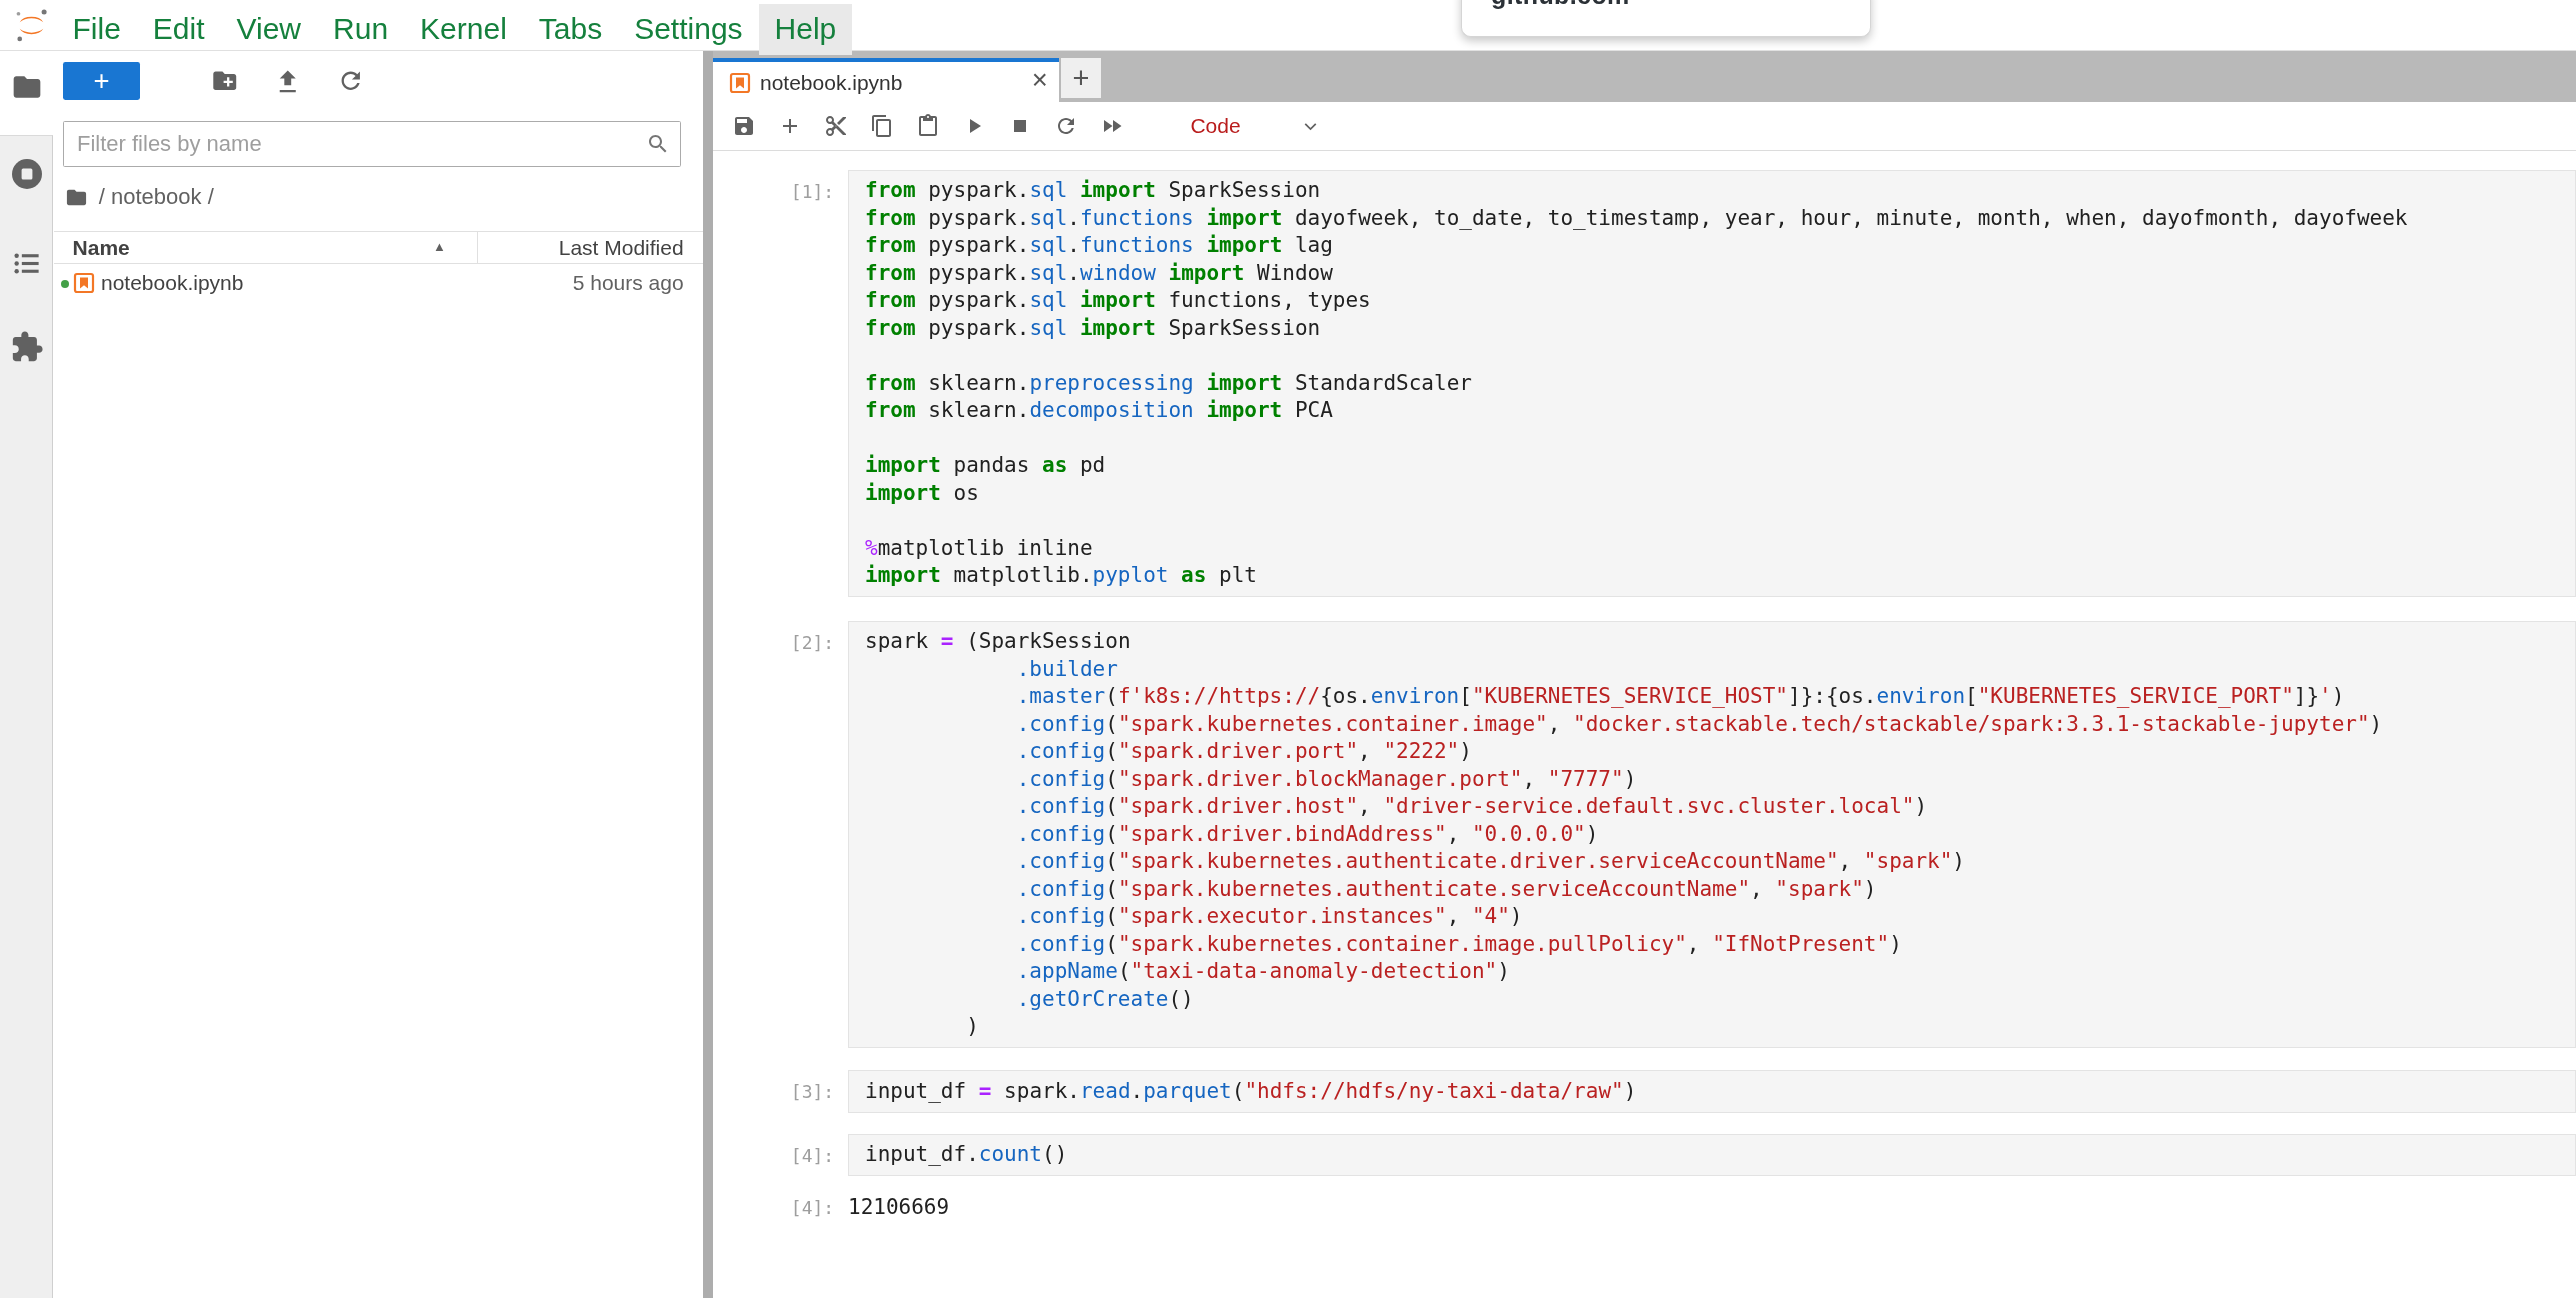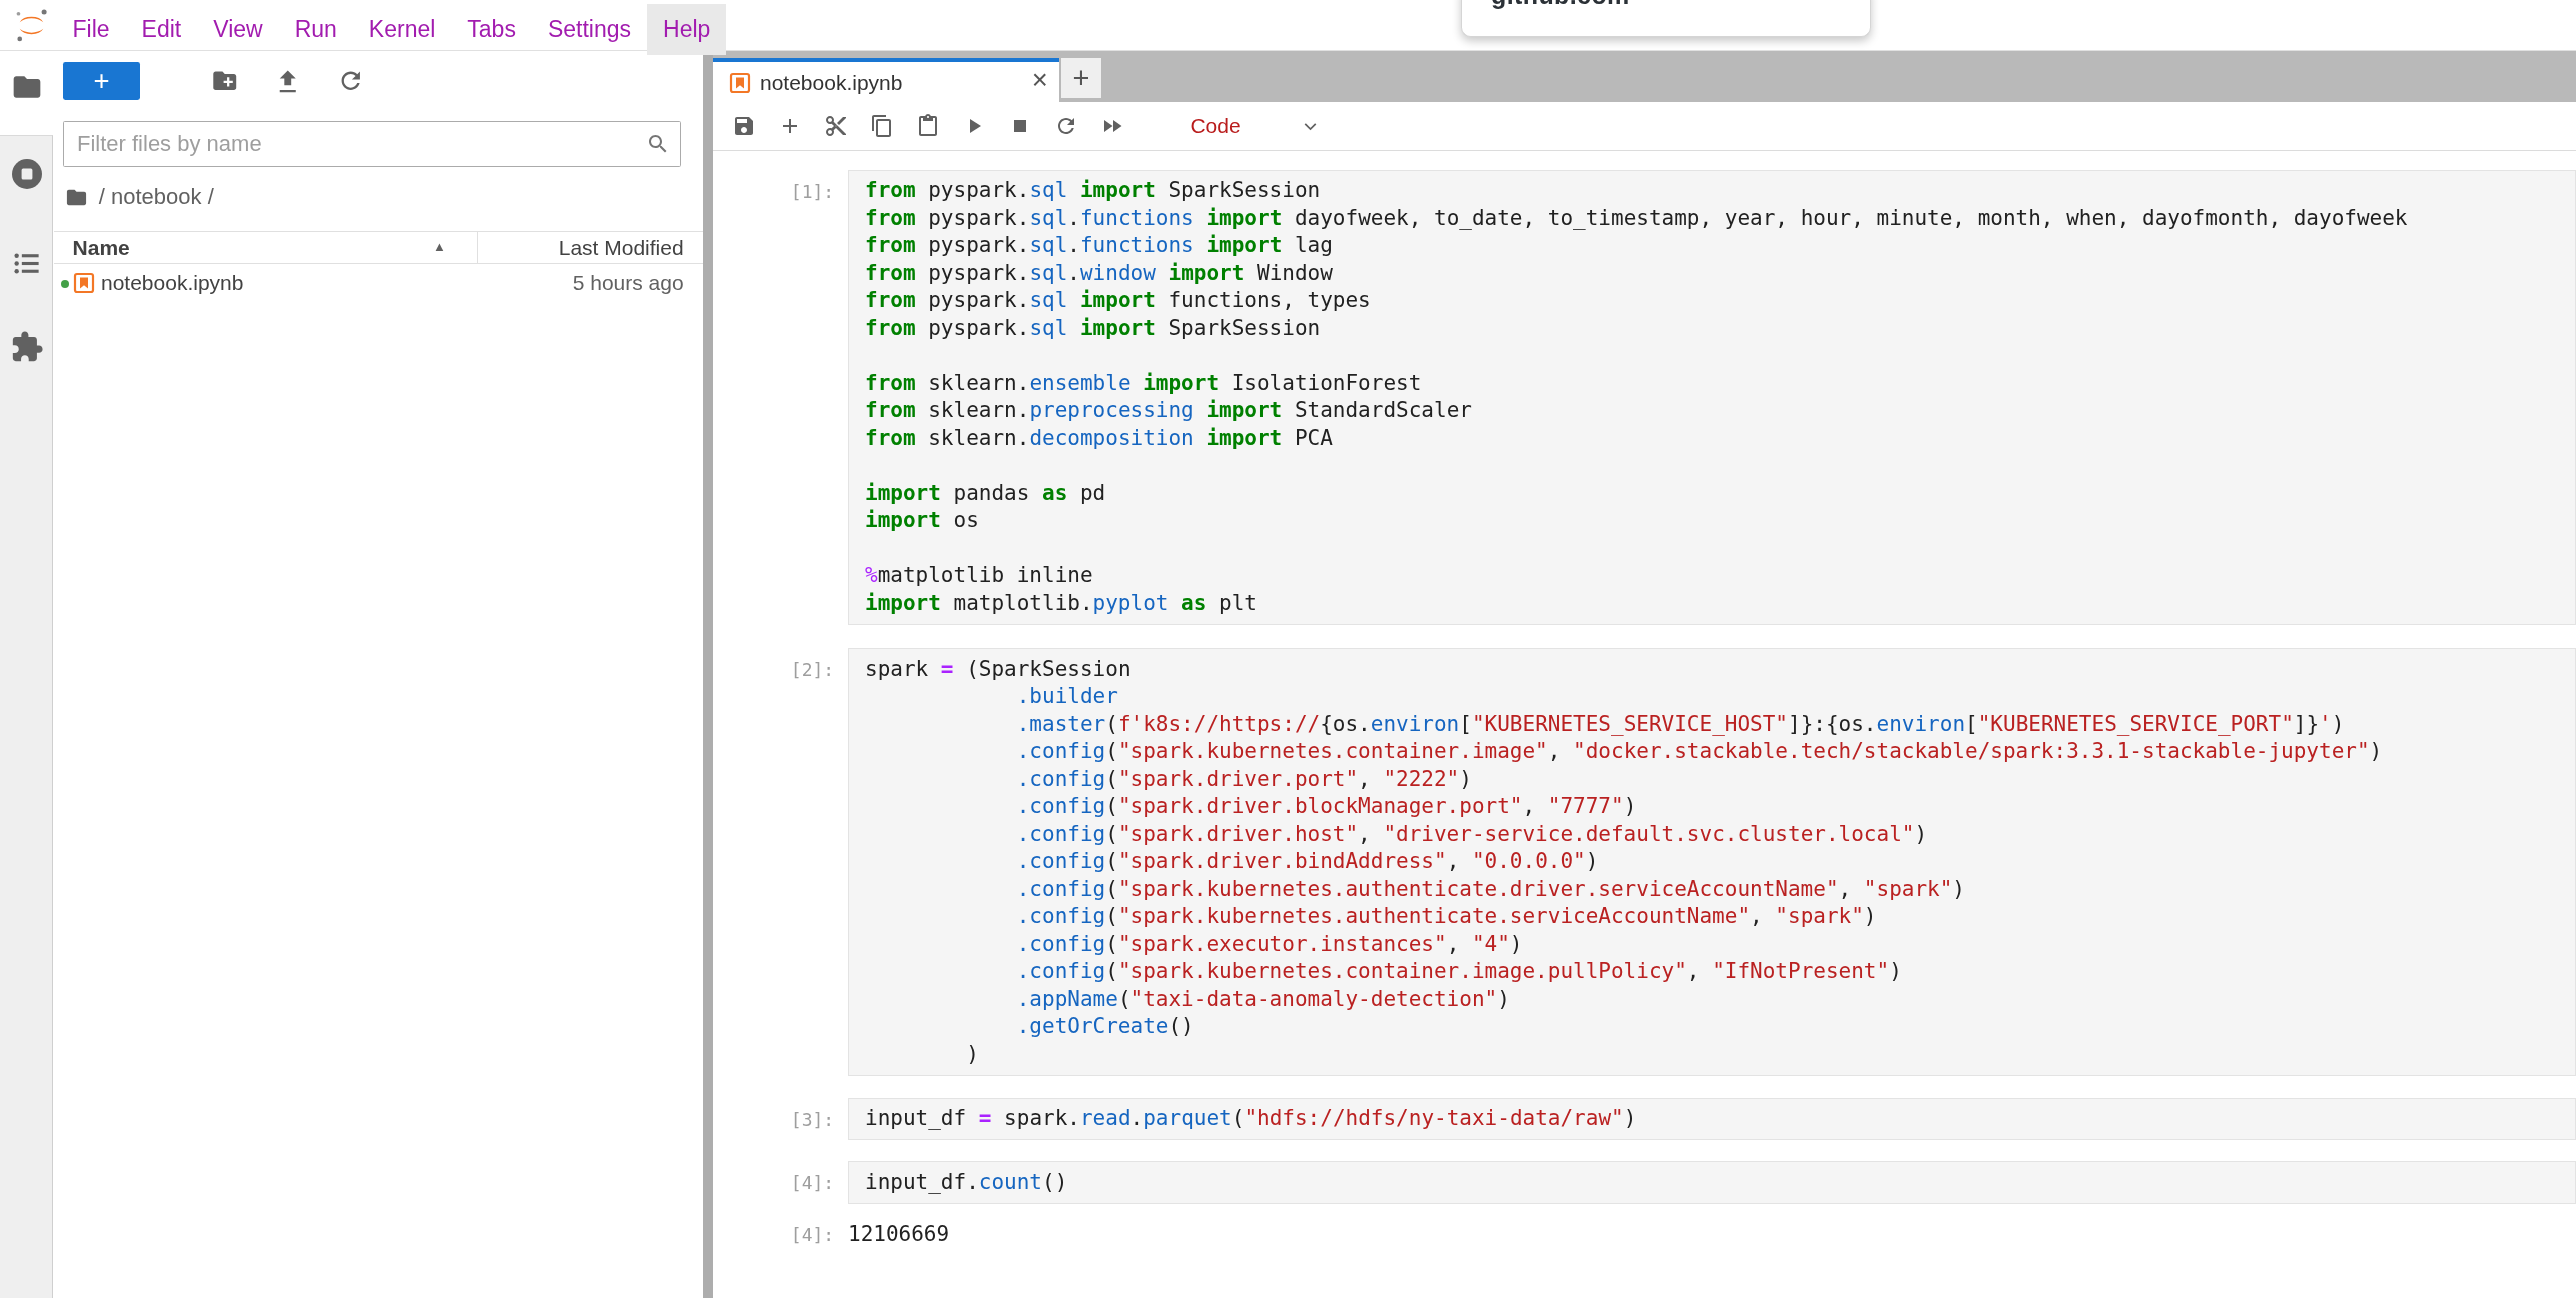--- a/index.html
+++ b/index.html
@@ -6,21 +6,21 @@
     --accent:#1976d2; --kw:#008000; --prop:#1565c0; --str:#ba2121; --op:#aa22ff; --mag:#aa22ff;
   }
   *{margin:0;padding:0;box-sizing:border-box;}
   html,body{width:2576px;height:1299px;background:#fff;font-family:"Liberation Sans","DejaVu Sans",sans-serif;}
   #app{position:relative;width:2576px;height:1299px;overflow:hidden;background:#fff;}
 
   
   .menubar{position:absolute;left:0;top:0;width:2576px;height:51px;background:#fff;border-bottom:0.8px solid #e0e0e0;display:flex;align-items:center;z-index:5;}
   .logo{width:37px;height:37px;margin-left:13px;}
   .menu-items{display:flex;list-style:none;margin-left:6.5px;height:51px;align-items:center;}
-  .menu-items li{padding:0 16px;font-size:23px;color:#a21caf;height:51px;display:flex;align-items:center;cursor:pointer;margin-top:8px;}
+  .menu-items li{padding:0 16px;font-size:30px;color:#15803d;height:51px;display:flex;align-items:center;cursor:pointer;margin-top:8px;}
   .menu-items li.active{background:#e9e9e9;}
 
   
   .popup{position:absolute;left:1461px;top:-9.7px;width:410px;height:47px;background:#fff;border:0.8px solid #d5d5d5;border-top:none;
          border-radius:0 0 9.7px 9.7px;box-shadow:0 3.2px 9.7px rgba(0,0,0,.22);z-index:50;overflow:hidden;}
   .popup span{position:absolute;left:29px;top:-9.7px;font-size:25px;font-weight:600;color:#2b3137;letter-spacing:0.4px;}
 
   
   .activitybar{position:absolute;left:0;top:51px;width:54px;height:1248px;background:#fff;z-index:2;}
   .activitybar .lower{position:absolute;left:0;top:84px;bottom:0;width:53px;background:#efefef;border-top:0.8px solid #dadada;border-right:0.8px solid #cfcfcf;}
@@ -247,21 +247,20 @@
         <div class="cell-row m1">
           <div class="prompt">[1]:</div>
           <div class="editor">
             <div class="code-line"><span class="tok-k">from</span><span class="tok-t"> pyspark.</span><span class="tok-p">sql</span><span class="tok-t"> </span><span class="tok-k">import</span><span class="tok-t"> SparkSession</span></div>
             <div class="code-line"><span class="tok-k">from</span><span class="tok-t"> pyspark.</span><span class="tok-p">sql</span><span class="tok-t">.</span><span class="tok-p">functions</span><span class="tok-t"> </span><span class="tok-k">import</span><span class="tok-t"> dayofweek, to_date, to_timestamp, year, hour, minute, month, when, dayofmonth, dayofweek</span></div>
             <div class="code-line"><span class="tok-k">from</span><span class="tok-t"> pyspark.</span><span class="tok-p">sql</span><span class="tok-t">.</span><span class="tok-p">functions</span><span class="tok-t"> </span><span class="tok-k">import</span><span class="tok-t"> lag</span></div>
             <div class="code-line"><span class="tok-k">from</span><span class="tok-t"> pyspark.</span><span class="tok-p">sql</span><span class="tok-t">.</span><span class="tok-p">window</span><span class="tok-t"> </span><span class="tok-k">import</span><span class="tok-t"> Window</span></div>
             <div class="code-line"><span class="tok-k">from</span><span class="tok-t"> pyspark.</span><span class="tok-p">sql</span><span class="tok-t"> </span><span class="tok-k">import</span><span class="tok-t"> functions, types</span></div>
             <div class="code-line"><span class="tok-k">from</span><span class="tok-t"> pyspark.</span><span class="tok-p">sql</span><span class="tok-t"> </span><span class="tok-k">import</span><span class="tok-t"> SparkSession</span></div>
             <div class="code-line"></div>
-            <div class="code-line"><span class="tok-k">from</span><span class="tok-t"> sklearn.</span><span class="tok-p">ensemble</span><span class="tok-t"> </span><span class="tok-k">import</span><span class="tok-t"> IsolationForest</span></div>
             <div class="code-line"><span class="tok-k">from</span><span class="tok-t"> sklearn.</span><span class="tok-p">preprocessing</span><span class="tok-t"> </span><span class="tok-k">import</span><span class="tok-t"> StandardScaler</span></div>
             <div class="code-line"><span class="tok-k">from</span><span class="tok-t"> sklearn.</span><span class="tok-p">decomposition</span><span class="tok-t"> </span><span class="tok-k">import</span><span class="tok-t"> PCA</span></div>
             <div class="code-line"></div>
             <div class="code-line"><span class="tok-k">import</span><span class="tok-t"> pandas </span><span class="tok-k">as</span><span class="tok-t"> pd</span></div>
             <div class="code-line"><span class="tok-k">import</span><span class="tok-t"> os</span></div>
             <div class="code-line"></div>
             <div class="code-line"><span class="tok-m">%</span><span class="tok-t">matplotlib inline</span></div>
             <div class="code-line"><span class="tok-k">import</span><span class="tok-t"> matplotlib.</span><span class="tok-p">pyplot</span><span class="tok-t"> </span><span class="tok-k">as</span><span class="tok-t"> plt</span></div>
           </div>
         </div>

